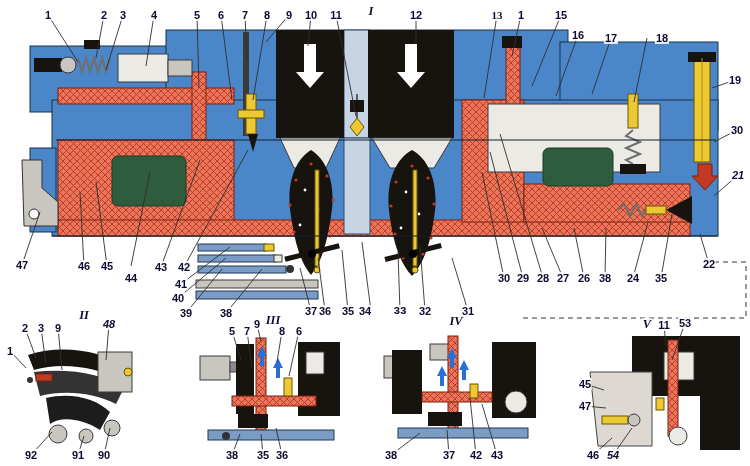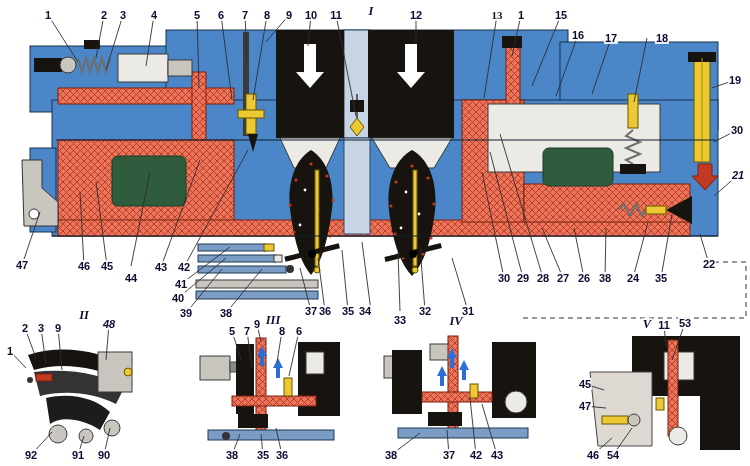--- a/index.html
+++ b/index.html
@@ -328,21 +328,21 @@
       <span class="callout" style="left: 661px; top: 278px;">35</span>
       <span class="callout" style="left: 633px; top: 278px;">24</span>
       <span class="callout" style="left: 605px; top: 278px;">38</span>
       <span class="callout" style="left: 584px; top: 278px;">26</span>
       <span class="callout" style="left: 563px; top: 278px;">27</span>
       <span class="callout" style="left: 543px; top: 278px;">28</span>
       <span class="callout" style="left: 523px; top: 278px;">29</span>
       <span class="callout" style="left: 504px; top: 278px;">30</span>
       <span class="callout" style="left: 468px; top: 311px;">31</span>
       <span class="callout" style="left: 425px; top: 311px;">32</span>
-      <span class="callout" style="left: 400px; top: 320px;">33</span>
+      <span class="callout" style="left: 400px; top: 311px; font-family: Liberation Mono, monospace;">33</span>
       <span class="callout" style="left: 365px; top: 311px;">34</span>
       <span class="callout" style="left: 348px; top: 311px;">35</span>
       <span class="callout" style="left: 325px; top: 311px;">36</span>
       <span class="callout" style="left: 311px; top: 311px;">37</span>
       <span class="callout" style="left: 226px; top: 313px;">38</span>
       <span class="callout" style="left: 186px; top: 313px;">39</span>
       <span class="callout" style="left: 178px; top: 298px;">40</span>
       <span class="callout" style="left: 181px; top: 284px;">41</span>
       <span class="callout" style="left: 184px; top: 267px;">42</span>
       <span class="callout" style="left: 161px; top: 267px;">43</span>
@@ -372,16 +372,16 @@
       <span class="callout" style="left: 391px; top: 455px;">38</span>
       <span class="callout" style="left: 449px; top: 455px;">37</span>
       <span class="callout" style="left: 476px; top: 455px;">42</span>
       <span class="callout" style="left: 497px; top: 455px;">43</span>
       <span class="callout view-label" style="left: 647px; top: 325px;">V</span>
       <span class="callout" style="left: 664px; top: 325px;">11</span>
       <span class="callout" style="left: 685px; top: 323px;">53</span>
       <span class="callout" style="left: 585px; top: 384px;">45</span>
       <span class="callout" style="left: 585px; top: 406px;">47</span>
       <span class="callout" style="left: 593px; top: 455px;">46</span>
-      <span class="callout" style="left: 613px; top: 455px;">54</span>
+      <span class="callout" style="left: 613px; top: 455px; font-style: italic;">54</span>
     </div>
 
 </div>
 
 </body></html>

